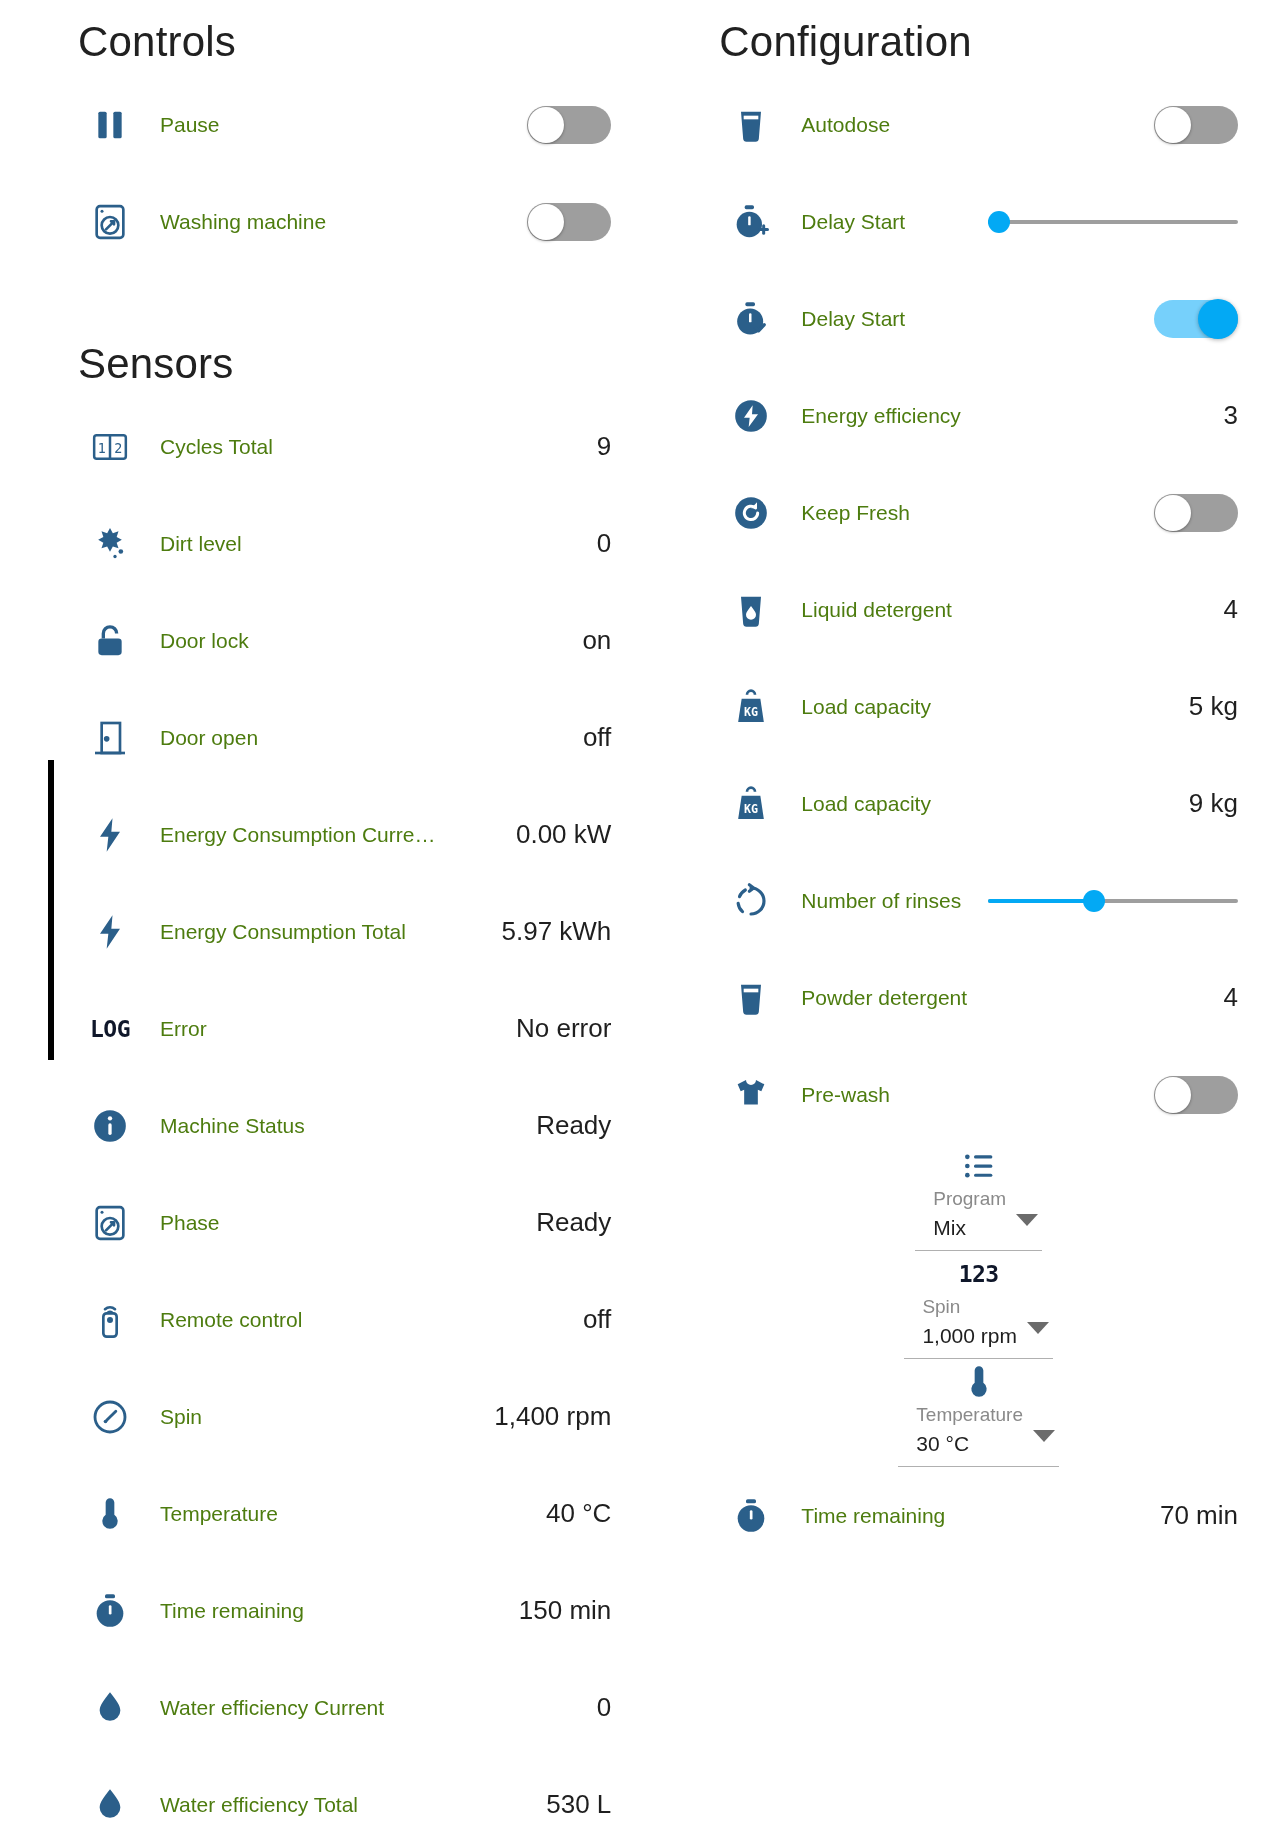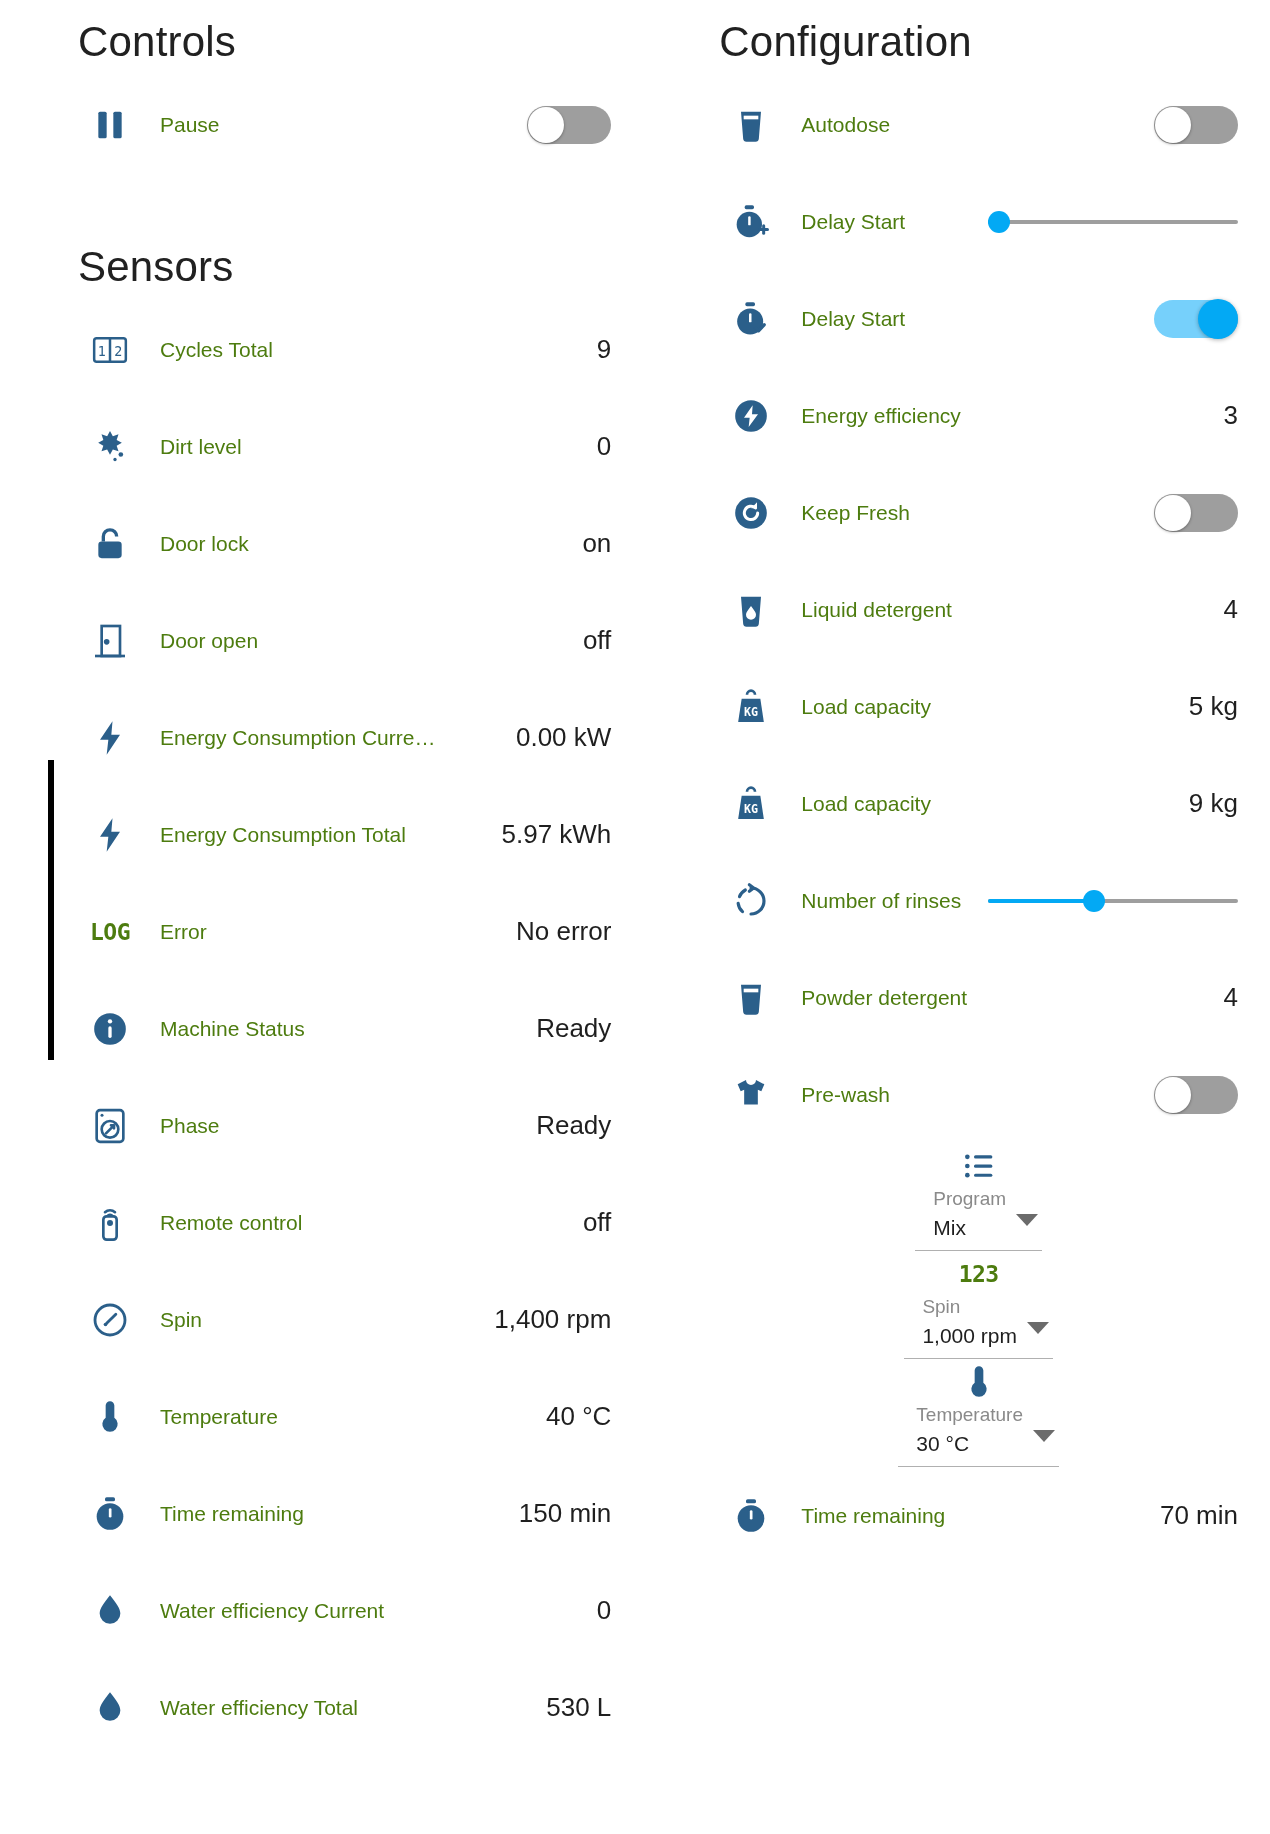--- a/index.html
+++ b/index.html
@@ -177,21 +177,21 @@
   .left-marker {
     position: absolute;
     left: 0;
     width: 6px;
     background: #000;
   }
   .glyph-text {
     font-family: "DejaVu Sans Mono", monospace;
     font-weight: bold;
     font-size: 23px;
-    color: #4d7c0f;
+    color: #0f172a;
     letter-spacing: -0.5px;
   }
 </style>
 </head>
 <body>
 
 <div class="page">
 
   <div class="col col-left">
     <div class="left-marker" style="top:760px;height:300px;"></div>
@@ -204,20 +204,34 @@
             <rect x="5" y="4" width="5" height="16" rx="1"></rect>
             <rect x="14" y="4" width="5" height="16" rx="1"></rect>
           </svg>
       </span>
       <span class="label">Pause</span>
       <span class="toggle">
           <span class="knob"></span>
         </span>
     </div>
 
+    <div class="row">
+      <span class="icon">
+        <svg width="40" height="40" viewBox="0 0 24 24" fill="none" stroke="#2b5f8a" stroke-width="1.6">
+            <rect x="4" y="2.5" width="16" height="19" rx="2"></rect>
+            <circle cx="12" cy="14" r="5"></circle>
+            <path d="M9.6 16.4 14.4 11.6 M14.4 11.6 12.6 11.6 M14.4 11.6 14.4 13.4" stroke-linecap="round"></path>
+            <circle cx="7.2" cy="5.6" r="0.9" fill="#2b5f8a" stroke="none"></circle>
+          </svg>
+      </span>
+      <span class="label">Washing machine</span>
+      <span class="toggle">
+          <span class="knob"></span>
+        </span>
+    </div>
 
     <h1 class="section-title sensors">Sensors</h1>
 
     <div class="row">
       <span class="icon">
         <svg width="40" height="40" viewBox="0 0 24 24" fill="none" stroke="#2b5f8a" stroke-width="1.5">
             <rect x="2.5" y="5" width="19" height="14" rx="1.5"></rect>
             <line x1="12" y1="5" x2="12" y2="19"></line>
             <text x="7" y="15.5" font-size="8" fill="#2b5f8a" stroke="none" font-family="monospace" text-anchor="middle">1</text>
             <text x="17" y="15.5" font-size="8" fill="#2b5f8a" stroke="none" font-family="monospace" text-anchor="middle">2</text>

